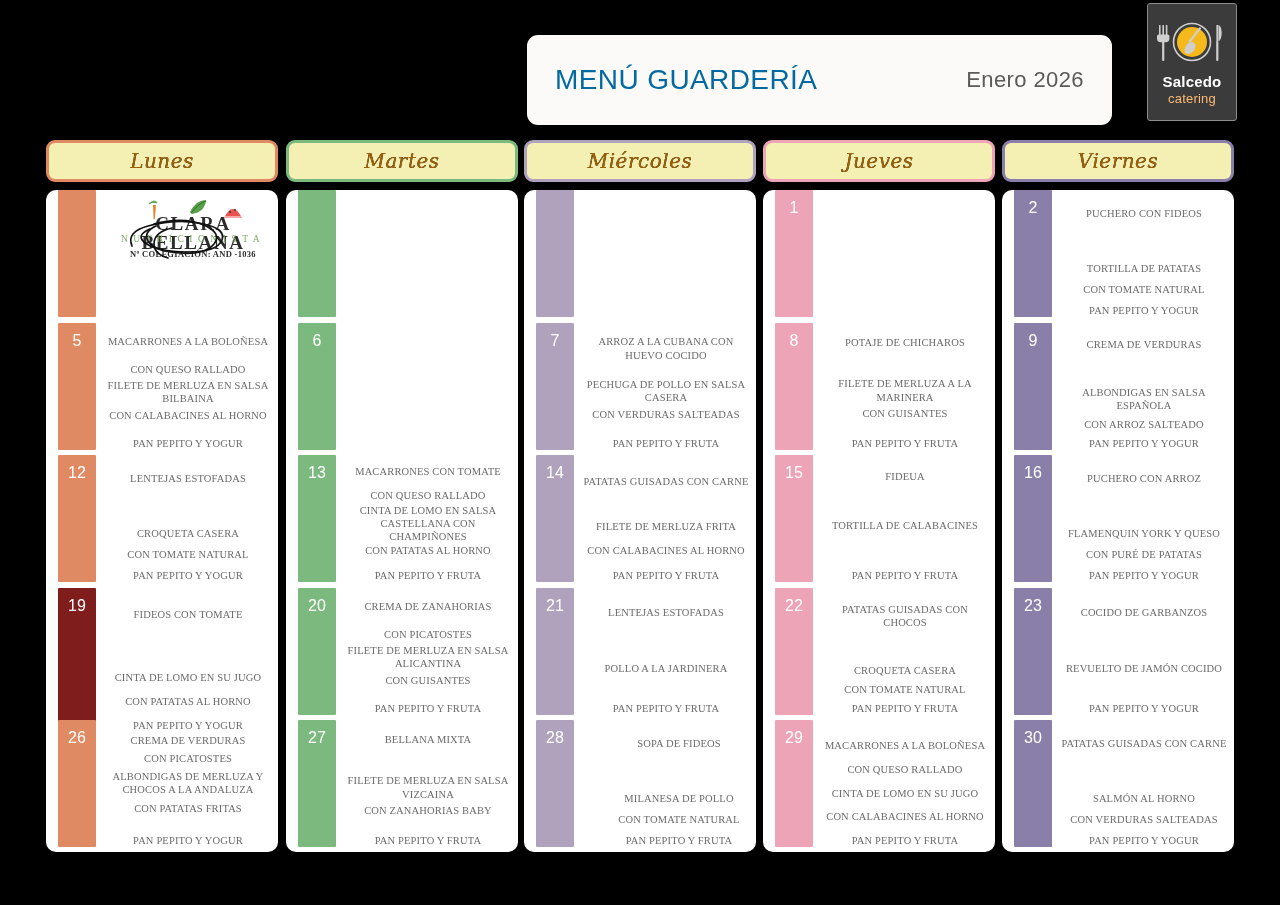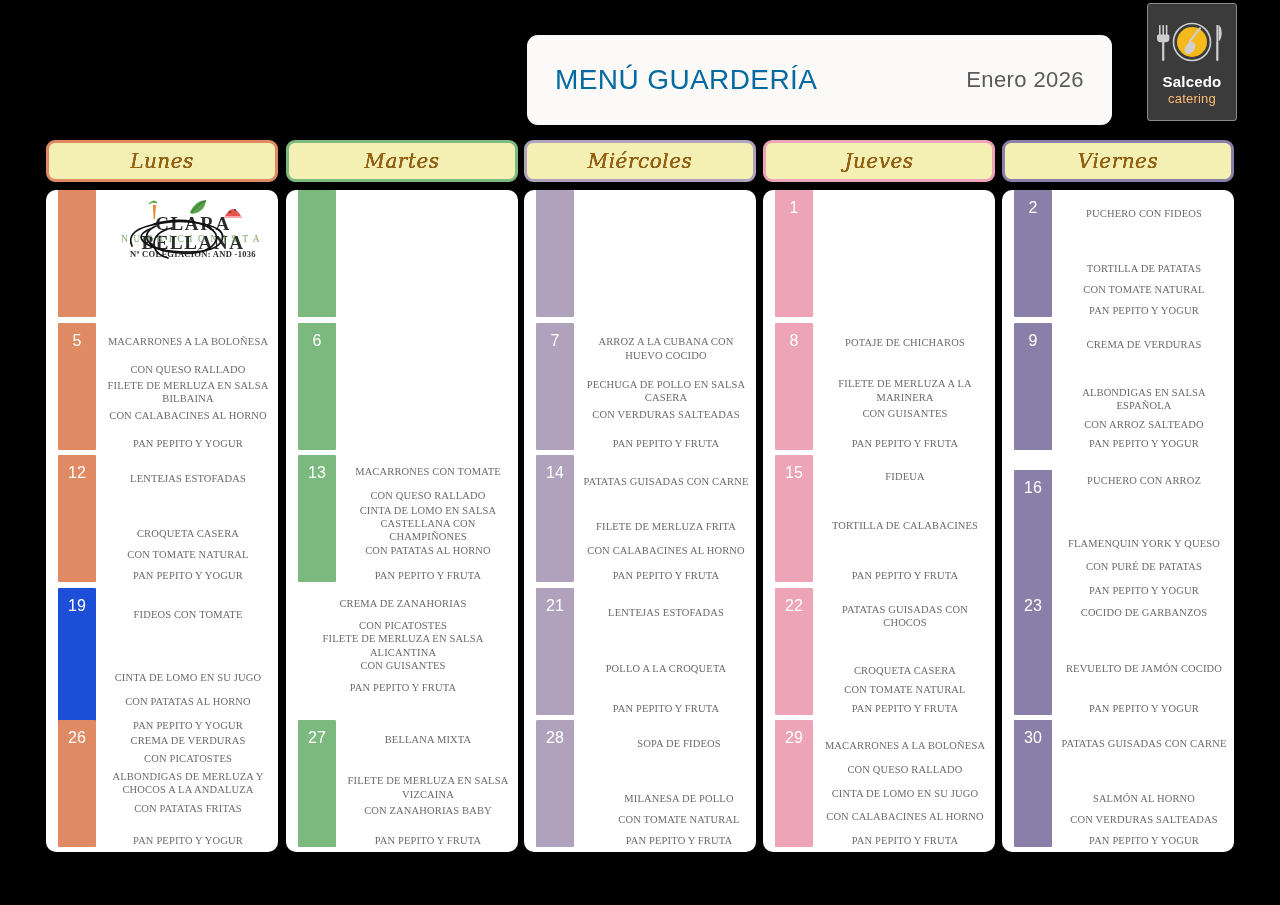--- a/index.html
+++ b/index.html
@@ -258,21 +258,21 @@
               <div class="gap-sm"></div>
               <div class="meal-line">LENTEJAS ESTOFADAS</div>
               <div class="gap-sm"></div>
               <div class="gap-sm"></div>
               <div class="meal-line">CROQUETA CASERA</div>
               <div class="meal-line">CON TOMATE NATURAL</div>
               <div class="meal-line">PAN PEPITO Y YOGUR</div>
             </div>
           </div>
           <div class="week-row" style="top: 398px;">
-            <div class="date-chip" style="background: #1d4ed8; height: 144px;">19</div>
+            <div class="date-chip" style="background: #7f1d1d; height: 144px;">19</div>
             <div class="meal">
               <div class="gap-sm"></div>
               <div class="meal-line">FIDEOS CON TOMATE</div>
               <div class="gap-sm"></div>
               <div class="gap-sm"></div>
               <div class="meal-line">CINTA DE LOMO EN SU JUGO</div>
               <div class="meal-line">CON PATATAS AL HORNO</div>
               <div class="meal-line">PAN PEPITO Y YOGUR</div>
             </div>
           </div>
@@ -310,20 +310,21 @@
               <div class="meal-line">MACARRONES CON TOMATE</div>
               <div class="gap-sm"></div>
               <div class="meal-line">CON QUESO RALLADO</div>
               <div class="meal-line">CINTA DE LOMO EN SALSA CASTELLANA CON CHAMPIÑONES</div>
               <div class="meal-line">CON PATATAS AL HORNO</div>
               <div class="gap-sm"></div>
               <div class="meal-line">PAN PEPITO Y FRUTA</div>
             </div>
           </div>
           <div class="week-row" style="top: 398px;">
+            <div class="date-chip" style="background: rgb(124, 185, 127); height: 127px;">20</div>
             <div class="meal">
               <div class="gap-sm"></div>
               <div class="meal-line">CREMA DE ZANAHORIAS</div>
               <div class="gap-sm"></div>
               <div class="meal-line">CON PICATOSTES</div>
               <div class="meal-line">FILETE DE MERLUZA EN SALSA ALICANTINA</div>
               <div class="meal-line">CON GUISANTES</div>
               <div class="gap-sm"></div>
               <div class="meal-line">PAN PEPITO Y FRUTA</div>
             </div>
@@ -375,21 +376,21 @@
               <div class="meal-line">PAN PEPITO Y FRUTA</div>
             </div>
           </div>
           <div class="week-row" style="top: 398px;">
             <div class="date-chip" style="background: rgb(176, 162, 189); height: 127px;">21</div>
             <div class="meal">
               <div class="gap-sm"></div>
               <div class="meal-line">LENTEJAS ESTOFADAS</div>
               <div class="gap-sm"></div>
               <div class="gap-sm"></div>
-              <div class="meal-line">POLLO A LA CROQUETA</div>
+              <div class="meal-line">POLLO A LA JARDINERA</div>
               <div class="gap-sm"></div>
               <div class="meal-line">PAN PEPITO Y FRUTA</div>
             </div>
           </div>
           <div class="week-row" style="top: 530px; gap: 26px;">
             <div class="date-chip" style="background: rgb(176, 162, 189); height: 127px;">28</div>
             <div class="meal">
               <div class="gap-sm"></div>
               <div class="meal-line">SOPA DE FIDEOS</div>
               <div class="gap-sm"></div>
@@ -484,21 +485,21 @@
               <div class="gap-sm"></div>
               <div class="meal-line">CREMA DE VERDURAS</div>
               <div class="gap-sm"></div>
               <div class="gap-sm"></div>
               <div class="meal-line">ALBONDIGAS EN SALSA ESPAÑOLA</div>
               <div class="meal-line">CON ARROZ SALTEADO</div>
               <div class="meal-line">PAN PEPITO Y YOGUR</div>
             </div>
           </div>
           <div class="week-row" style="top: 265px;">
-            <div class="date-chip" style="background: rgb(138, 127, 168); height: 127px; margin-top: 15px;">16</div>
+            <div class="date-chip" style="background: rgb(138, 127, 168); height: 127px;">16</div>
             <div class="meal">
               <div class="gap-sm"></div>
               <div class="meal-line">PUCHERO CON ARROZ</div>
               <div class="gap-sm"></div>
               <div class="gap-sm"></div>
               <div class="meal-line">FLAMENQUIN YORK Y QUESO</div>
               <div class="meal-line">CON PURÉ DE PATATAS</div>
               <div class="meal-line">PAN PEPITO Y YOGUR</div>
             </div>
           </div>

